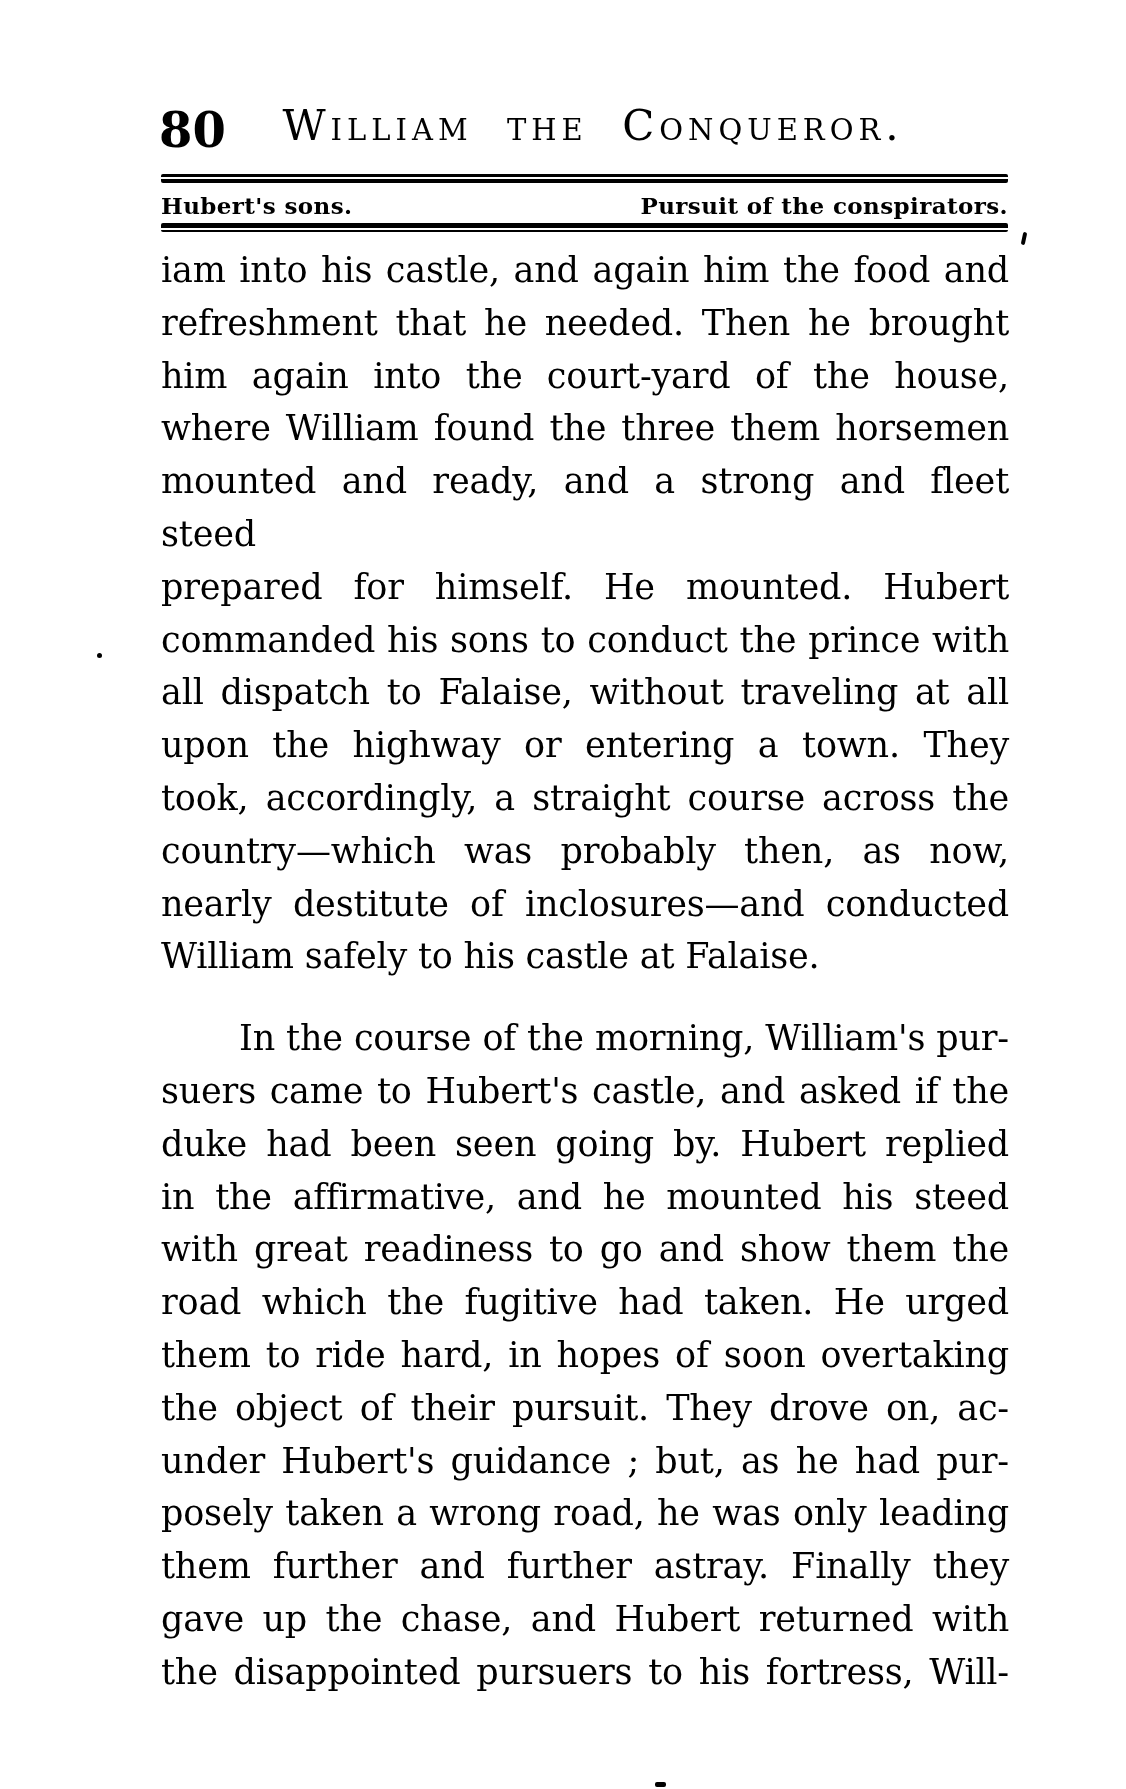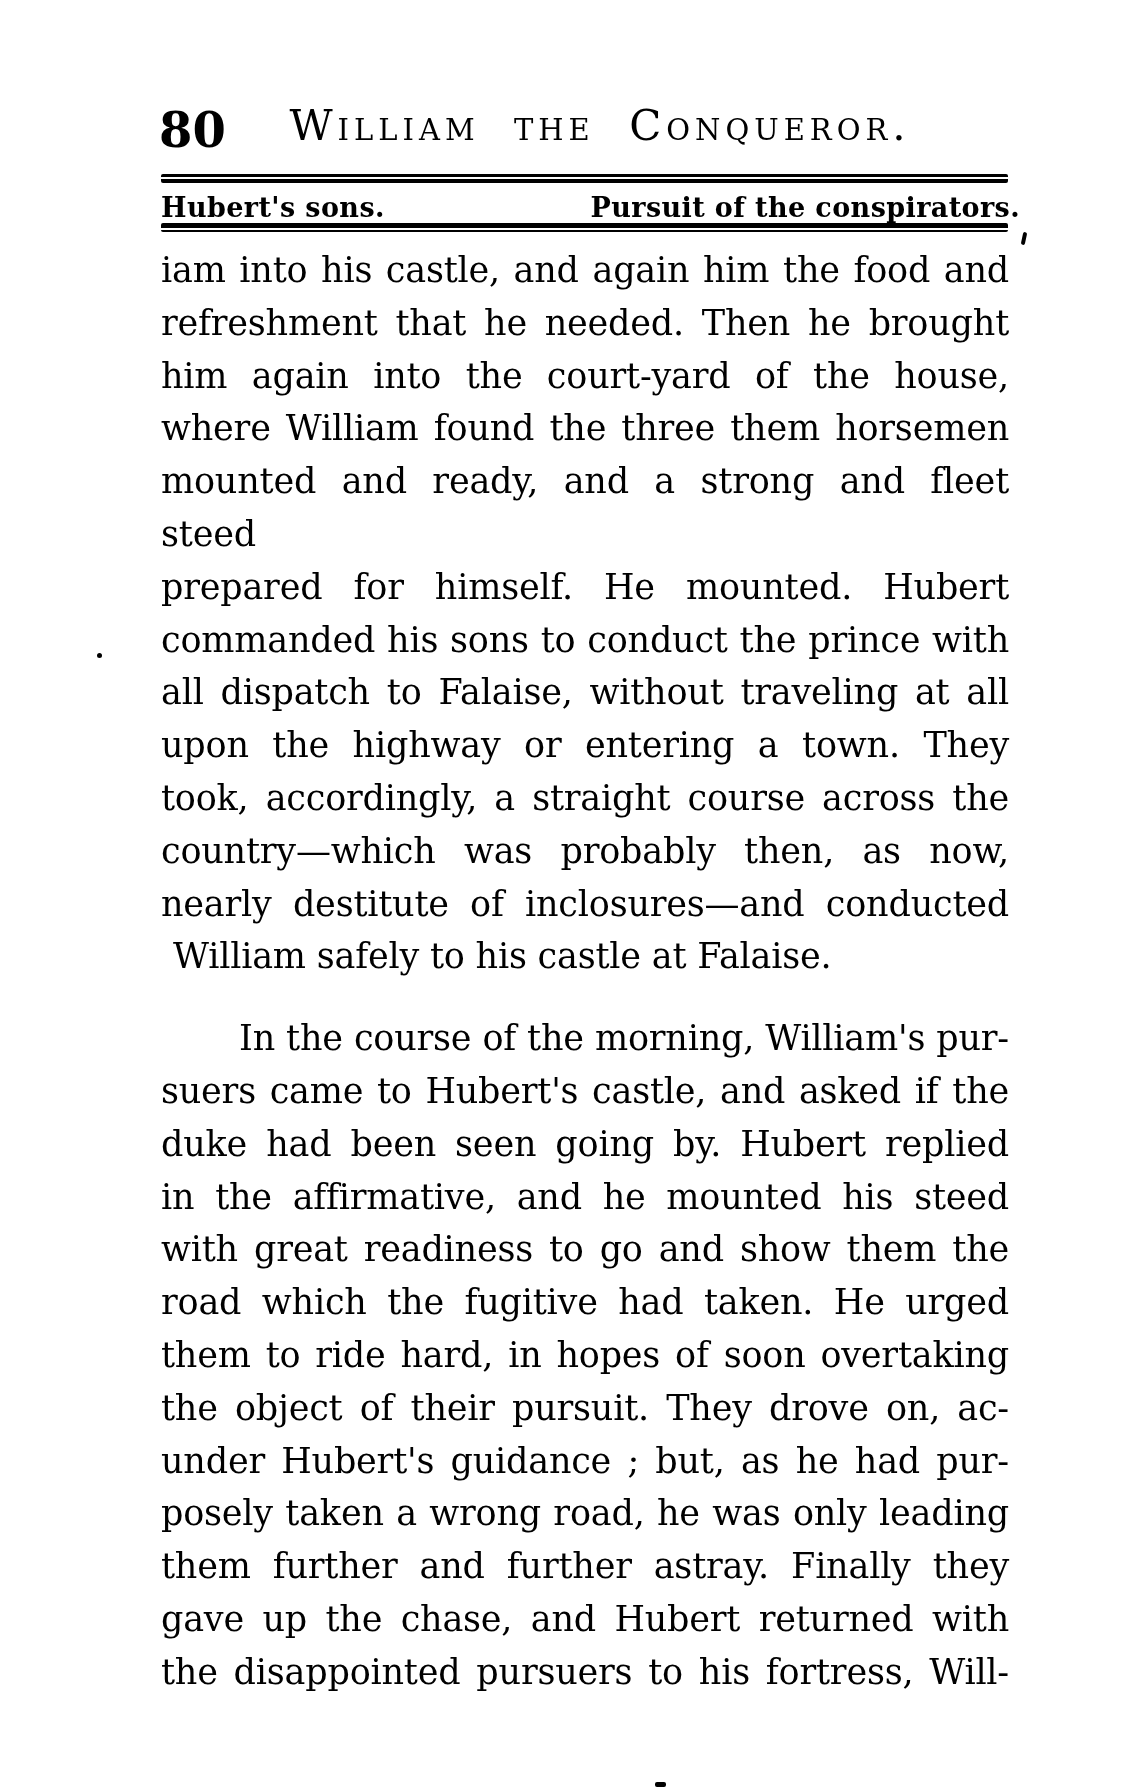--- a/index.html
+++ b/index.html
@@ -13,21 +13,21 @@
   }
 
   
   .page-number {
     position: absolute; left: 159px; top: 106px;
     font-size: 48px; line-height: 1;
     white-space: nowrap;
     font-weight: bold;
   }
   .running-title {
-    position: absolute; left: 161px; top: 105px; width: 848px;
+    position: absolute; left: 154px; top: 105px; width: 848px;
     box-sizing: border-box; padding-left: 30px;
     text-align: center;
     font-variant: small-caps;
     font-size: 42px; line-height: 1;
     letter-spacing: 5px; word-spacing: 16px;
     white-space: nowrap;
   }
 
   
   .rule { position: absolute; left: 161px; width: 847px; border-radius: 2px; }
@@ -36,38 +36,38 @@
     background: linear-gradient(to bottom, #000 0 3px, rgba(0,0,0,0) 3px 4.5px, #000 4.5px 9px);
   }
   .rule-bottom {
     top: 223px; height: 9px;
     background: linear-gradient(to bottom, #000 0 5px, rgba(0,0,0,0) 5px 6.5px, #000 6.5px 9px);
   }
 
   
   .running-head {
     position: absolute; top: 192px;
-    font-size: 27px; line-height: 1.2;
+    font-size: 23px; line-height: 1.2;
     font-weight: bold; letter-spacing: 0.4px;
     white-space: nowrap;
   }
   .running-head.left  { left: 161px; }
-  .running-head.right { right: 106px; }
+  .running-head.right { right: 118px; }
 
   
   .body-text {
     position: absolute; left: 161px; top: 244px; width: 848px;
     font-size: 35px; line-height: 52.8px;
     letter-spacing: -0.2px;
   }
   .text-line {
     text-align: justify;
     text-align-last: justify;
   }
-  .text-line.par-end { text-align-last: left; margin-left: 12px; }
+  .text-line.par-end { text-align-last: left; }
   .text-line.indent-first { text-indent: 78px; margin-top: 29px; }
 
   
   .artifact { position: absolute; background: #000; }
   .artifact.tick {
     left: 1022px; top: 232px; width: 4px; height: 13px;
     border-radius: 2px; transform: rotate(12deg);
   }
   .artifact.margin-dot {
     left: 97px; top: 653px; width: 5px; height: 5px; border-radius: 50%;

